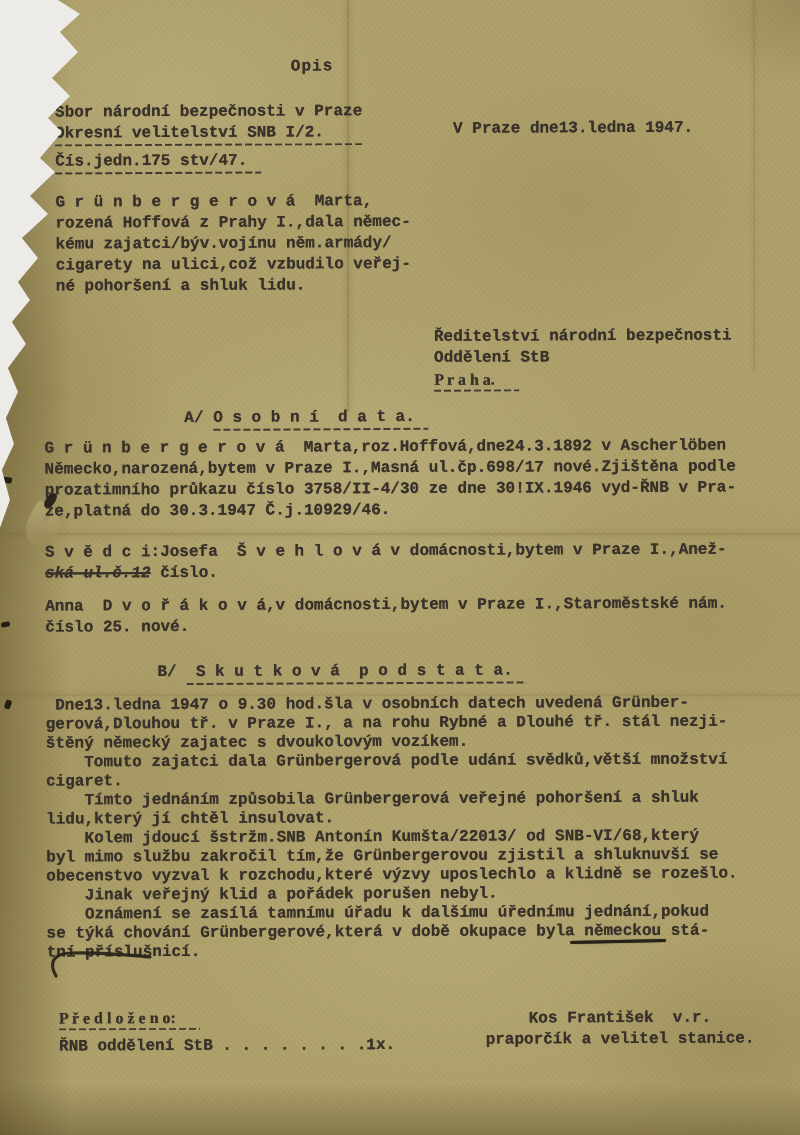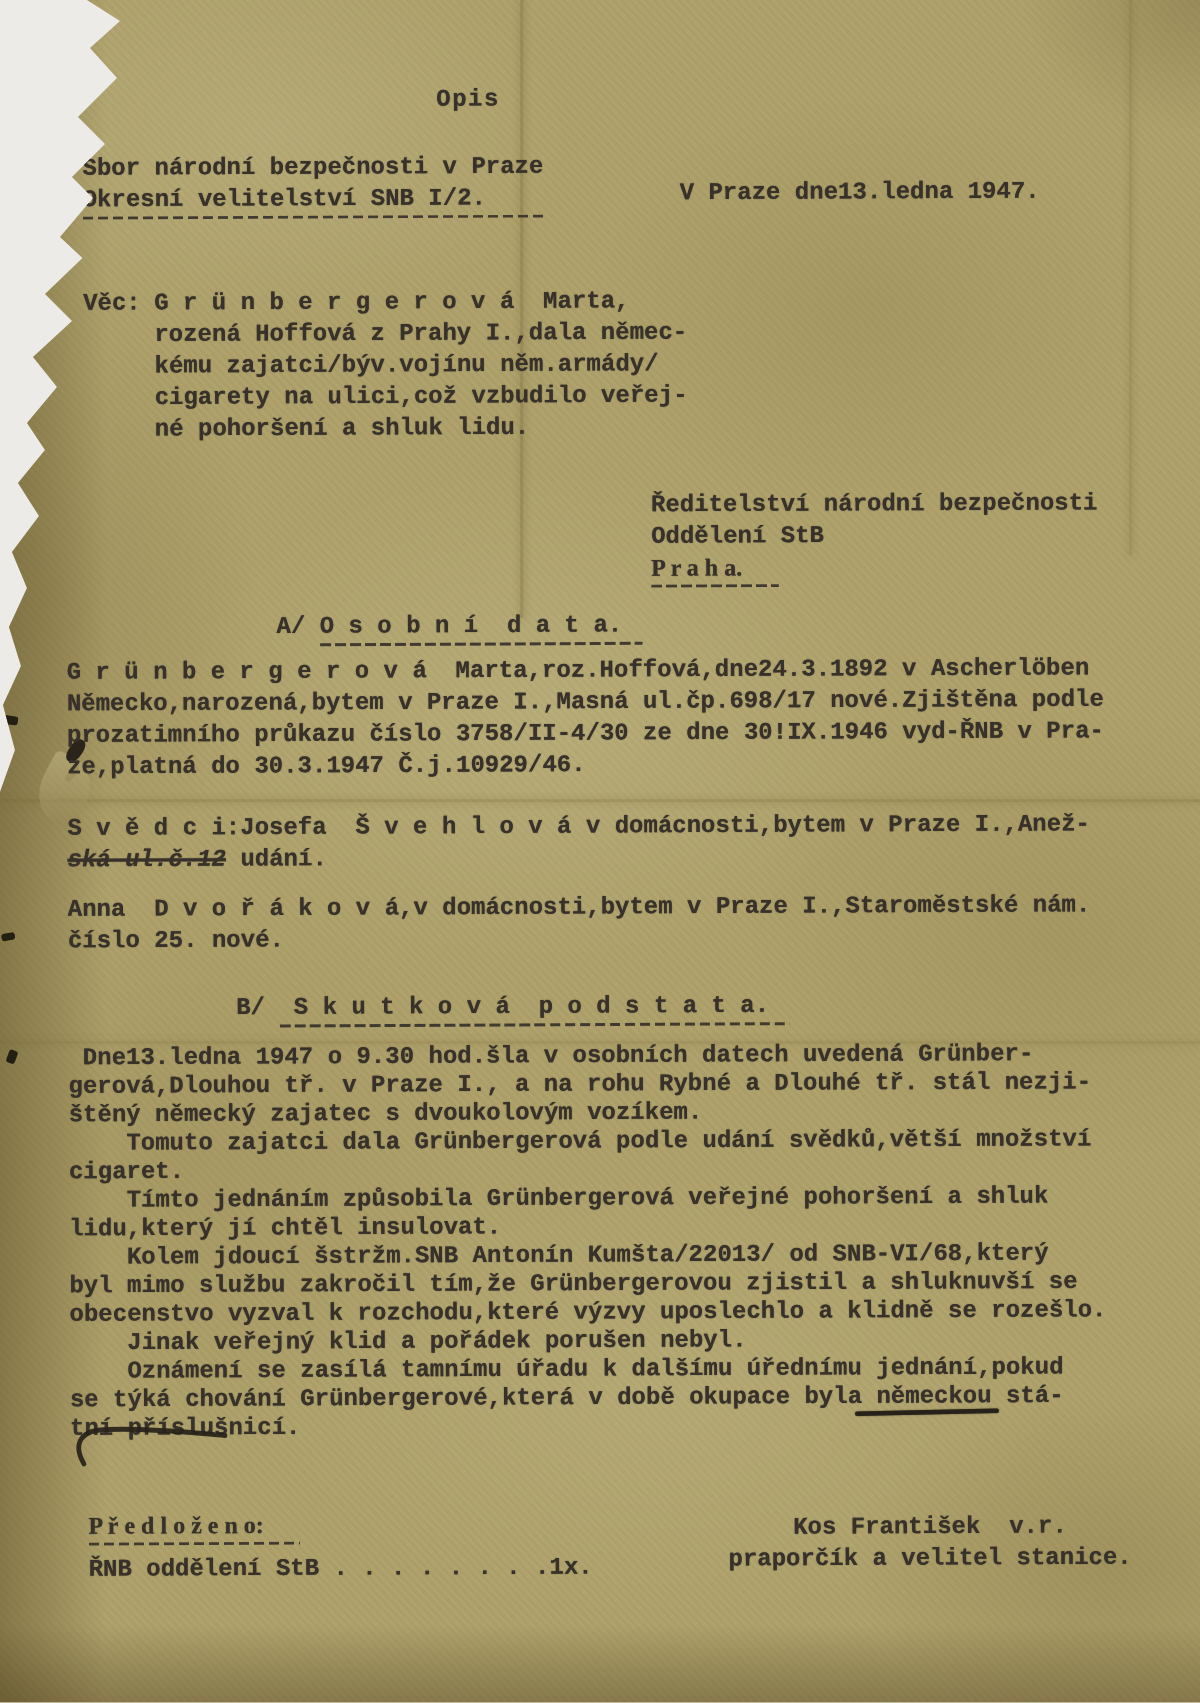--- a/index.html
+++ b/index.html
@@ -98,23 +98,23 @@
 
       <div class="abs line" style="left:293px;top:56px;letter-spacing:1px;">Opis</div>
 
       <div class="abs" style="left:57px;top:101px;">
         <div class="line">Sbor národní bezpečnosti v Praze</div>
         <div class="line"><span class="u-dash ext-40">Okresní velitelství SNB I/2.</span></div>
       </div>
 
       <div class="abs line" style="left:455px;top:119px;">V Praze dne13.ledna 1947.</div>
 
+      <div class="abs line" style="left:57px;top:150px;"><span class="u-dash ext-14">Čís.jedn.175 stv/47.</span></div>
 
       <div class="abs" style="left:57px;top:191px;display:flex;">
-        <div class="line" style="margin-right:9px;">Věc:</div>
         <div>
           <div class="line">G r ü n b e r g e r o v á  Marta,</div>
           <div class="line">rozená Hoffová z Prahy I.,dala němec-</div>
           <div class="line">kému zajatci/býv.vojínu něm.armády/</div>
           <div class="line">cigarety na ulici,což vzbudilo veřej-</div>
           <div class="line">né pohoršení a shluk lidu.</div>
         </div>
       </div>
 
       <div class="abs" style="left:435px;top:327px;">
@@ -127,21 +127,21 @@
 
       <div class="abs" style="left:45px;top:437px;">
         <div class="line">G r ü n b e r g e r o v á  Marta,roz.Hoffová,dne24.3.1892 v Ascherlöben</div>
         <div class="line">Německo,narozená,bytem v Praze I.,Masná ul.čp.698/17 nové.Zjištěna podle</div>
         <div class="line">prozatimního průkazu číslo 3758/II-4/30 ze dne 30!IX.1946 vyd-ŘNB v Pra-</div>
         <div class="line">ze,platná do 30.3.1947 Č.j.10929/46.</div>
       </div>
 
       <div class="abs" style="left:45px;top:541px;">
         <div class="line">S v ě d c i:Josefa  Š v e h l o v á v domácnosti,bytem v Praze I.,Anež-</div>
-        <div class="line"><span class="strike">ská ul.č.12</span><span> udání.</span></div>
+        <div class="line"><span class="strike">ská ul.č.12</span><span> číslo.</span></div>
       </div>
 
       <div class="abs" style="left:45px;top:595px;">
         <div class="line">Anna  D v o ř á k o v á,v domácnosti,bytem v Praze I.,Staroměstské nám.</div>
         <div class="line">číslo 25. nové.</div>
       </div>
 
       <div class="abs line" style="left:157px;top:661px;"><span>B/</span> <span class="u-dash ext-14"> S k u t k o v á  p o d s t a t a.</span></div>
 
       <div class="abs body-b" style="left:45px;top:695px;">

